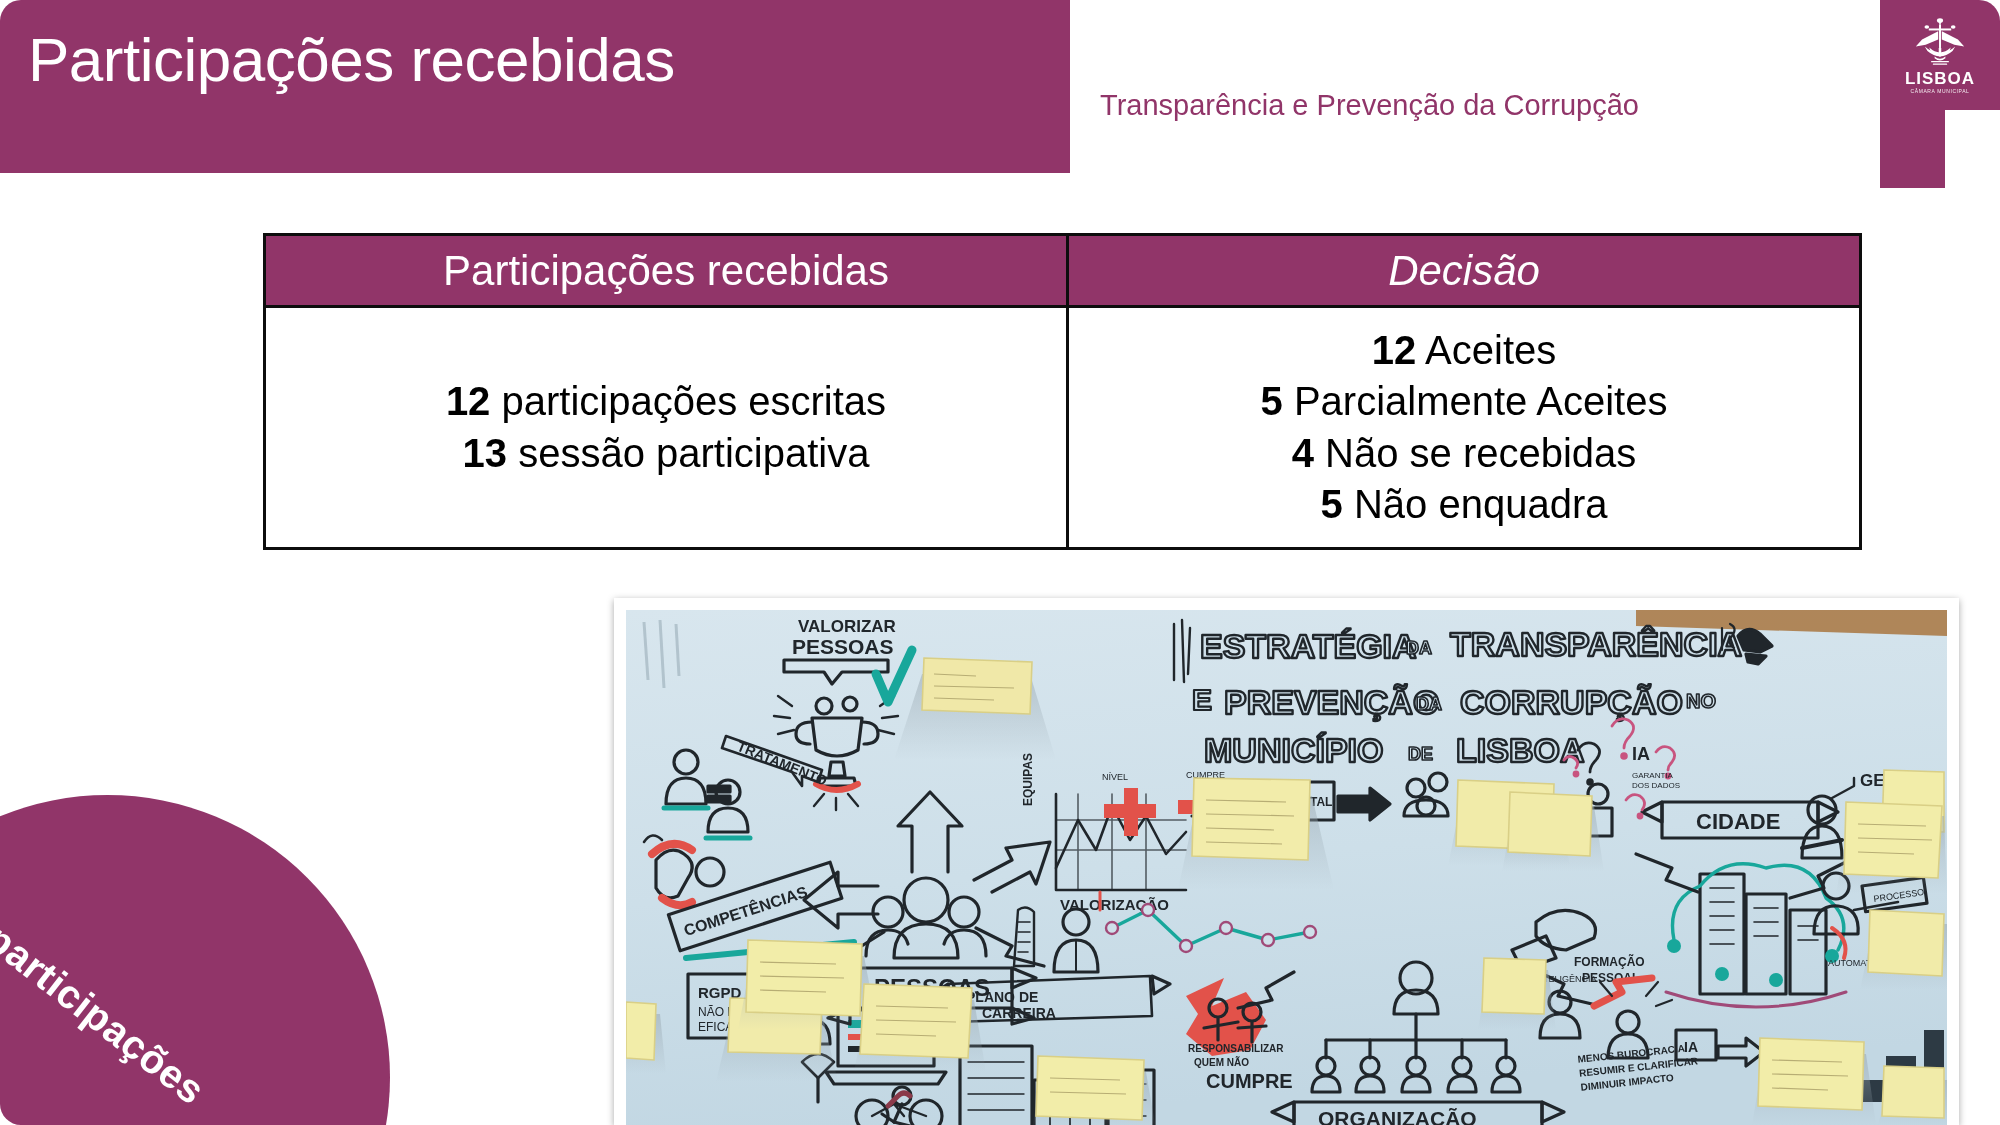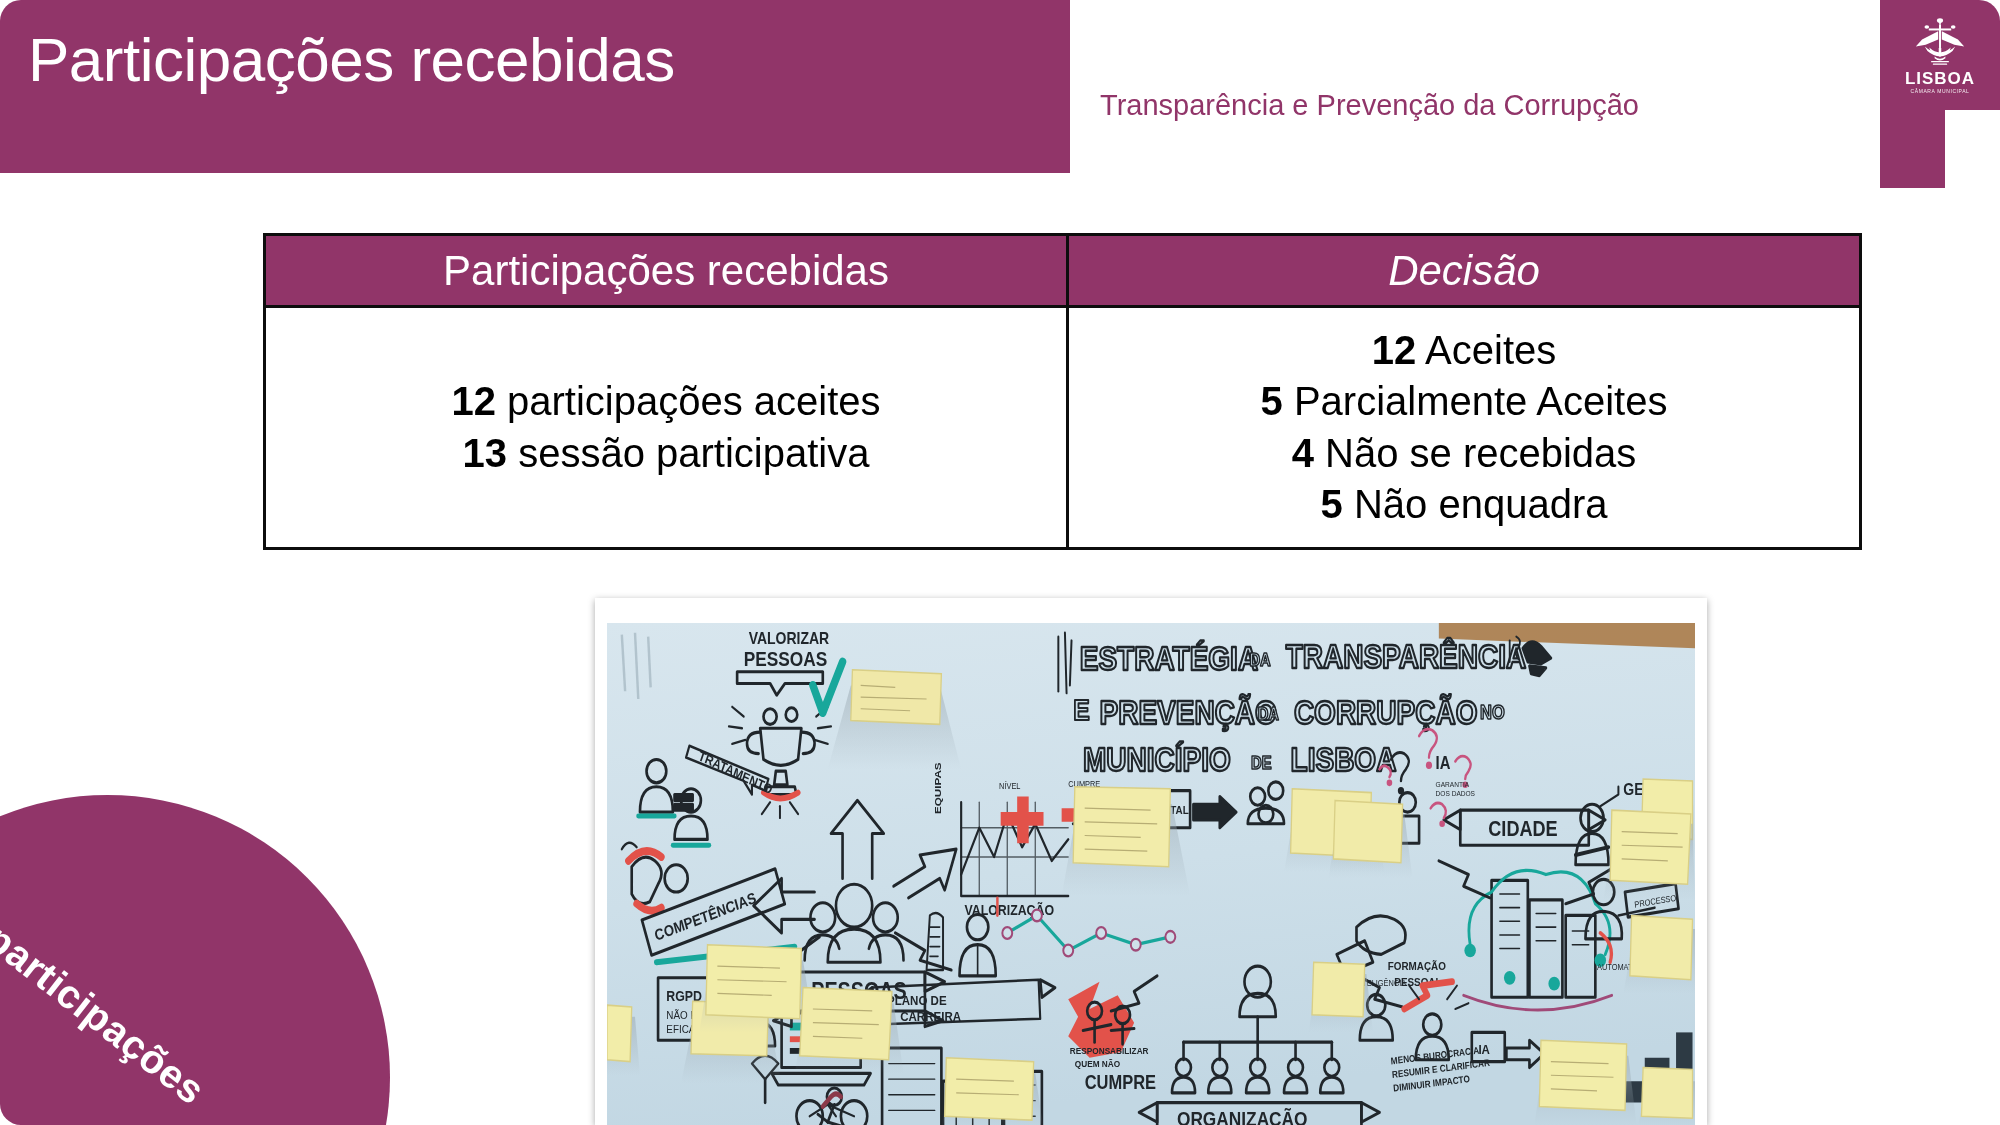--- a/index.html
+++ b/index.html
@@ -159,27 +159,27 @@
     font-weight: 700;
     letter-spacing: 0.5px;
     transform: rotate(38deg);
     transform-origin: left top;
     white-space: nowrap;
   }
 
   
   .photo-frame {
     position: absolute;
-    left: 595px;
+    left: 614px;
     top: 598px;
-    width: 1112px;
+    width: 1345px;
     height: 527px;
     background: #ffffff;
     box-shadow: 0 2px 7px rgba(0,0,0,.35);
-    padding: 25px 12px 0 12px;
+    padding: 12px 12px 0 12px;
     box-sizing: border-box;
   }
   .photo-img {
     display: block;
     width: 100%;
     height: 100%;
     background: #cfe0ea;
     overflow: hidden;
     position: relative;
   }
@@ -237,21 +237,21 @@
         <th class="col-left">Participações recebidas</th>
         <th class="col-right">Decisão</th>
       </tr>
     </thead>
     <tbody>
       <tr>
         <td>
           <div class="cell-lines">
             <div class="line">
               <b>12</b>
-              <span>participações aceites</span>
+              <span>participações escritas</span>
             </div>
             <div class="line">
               <b>13</b>
               <span>sessão participativa</span>
             </div>
           </div>
         </td>
         <td>
           <div class="cell-lines">
             <div class="line">

